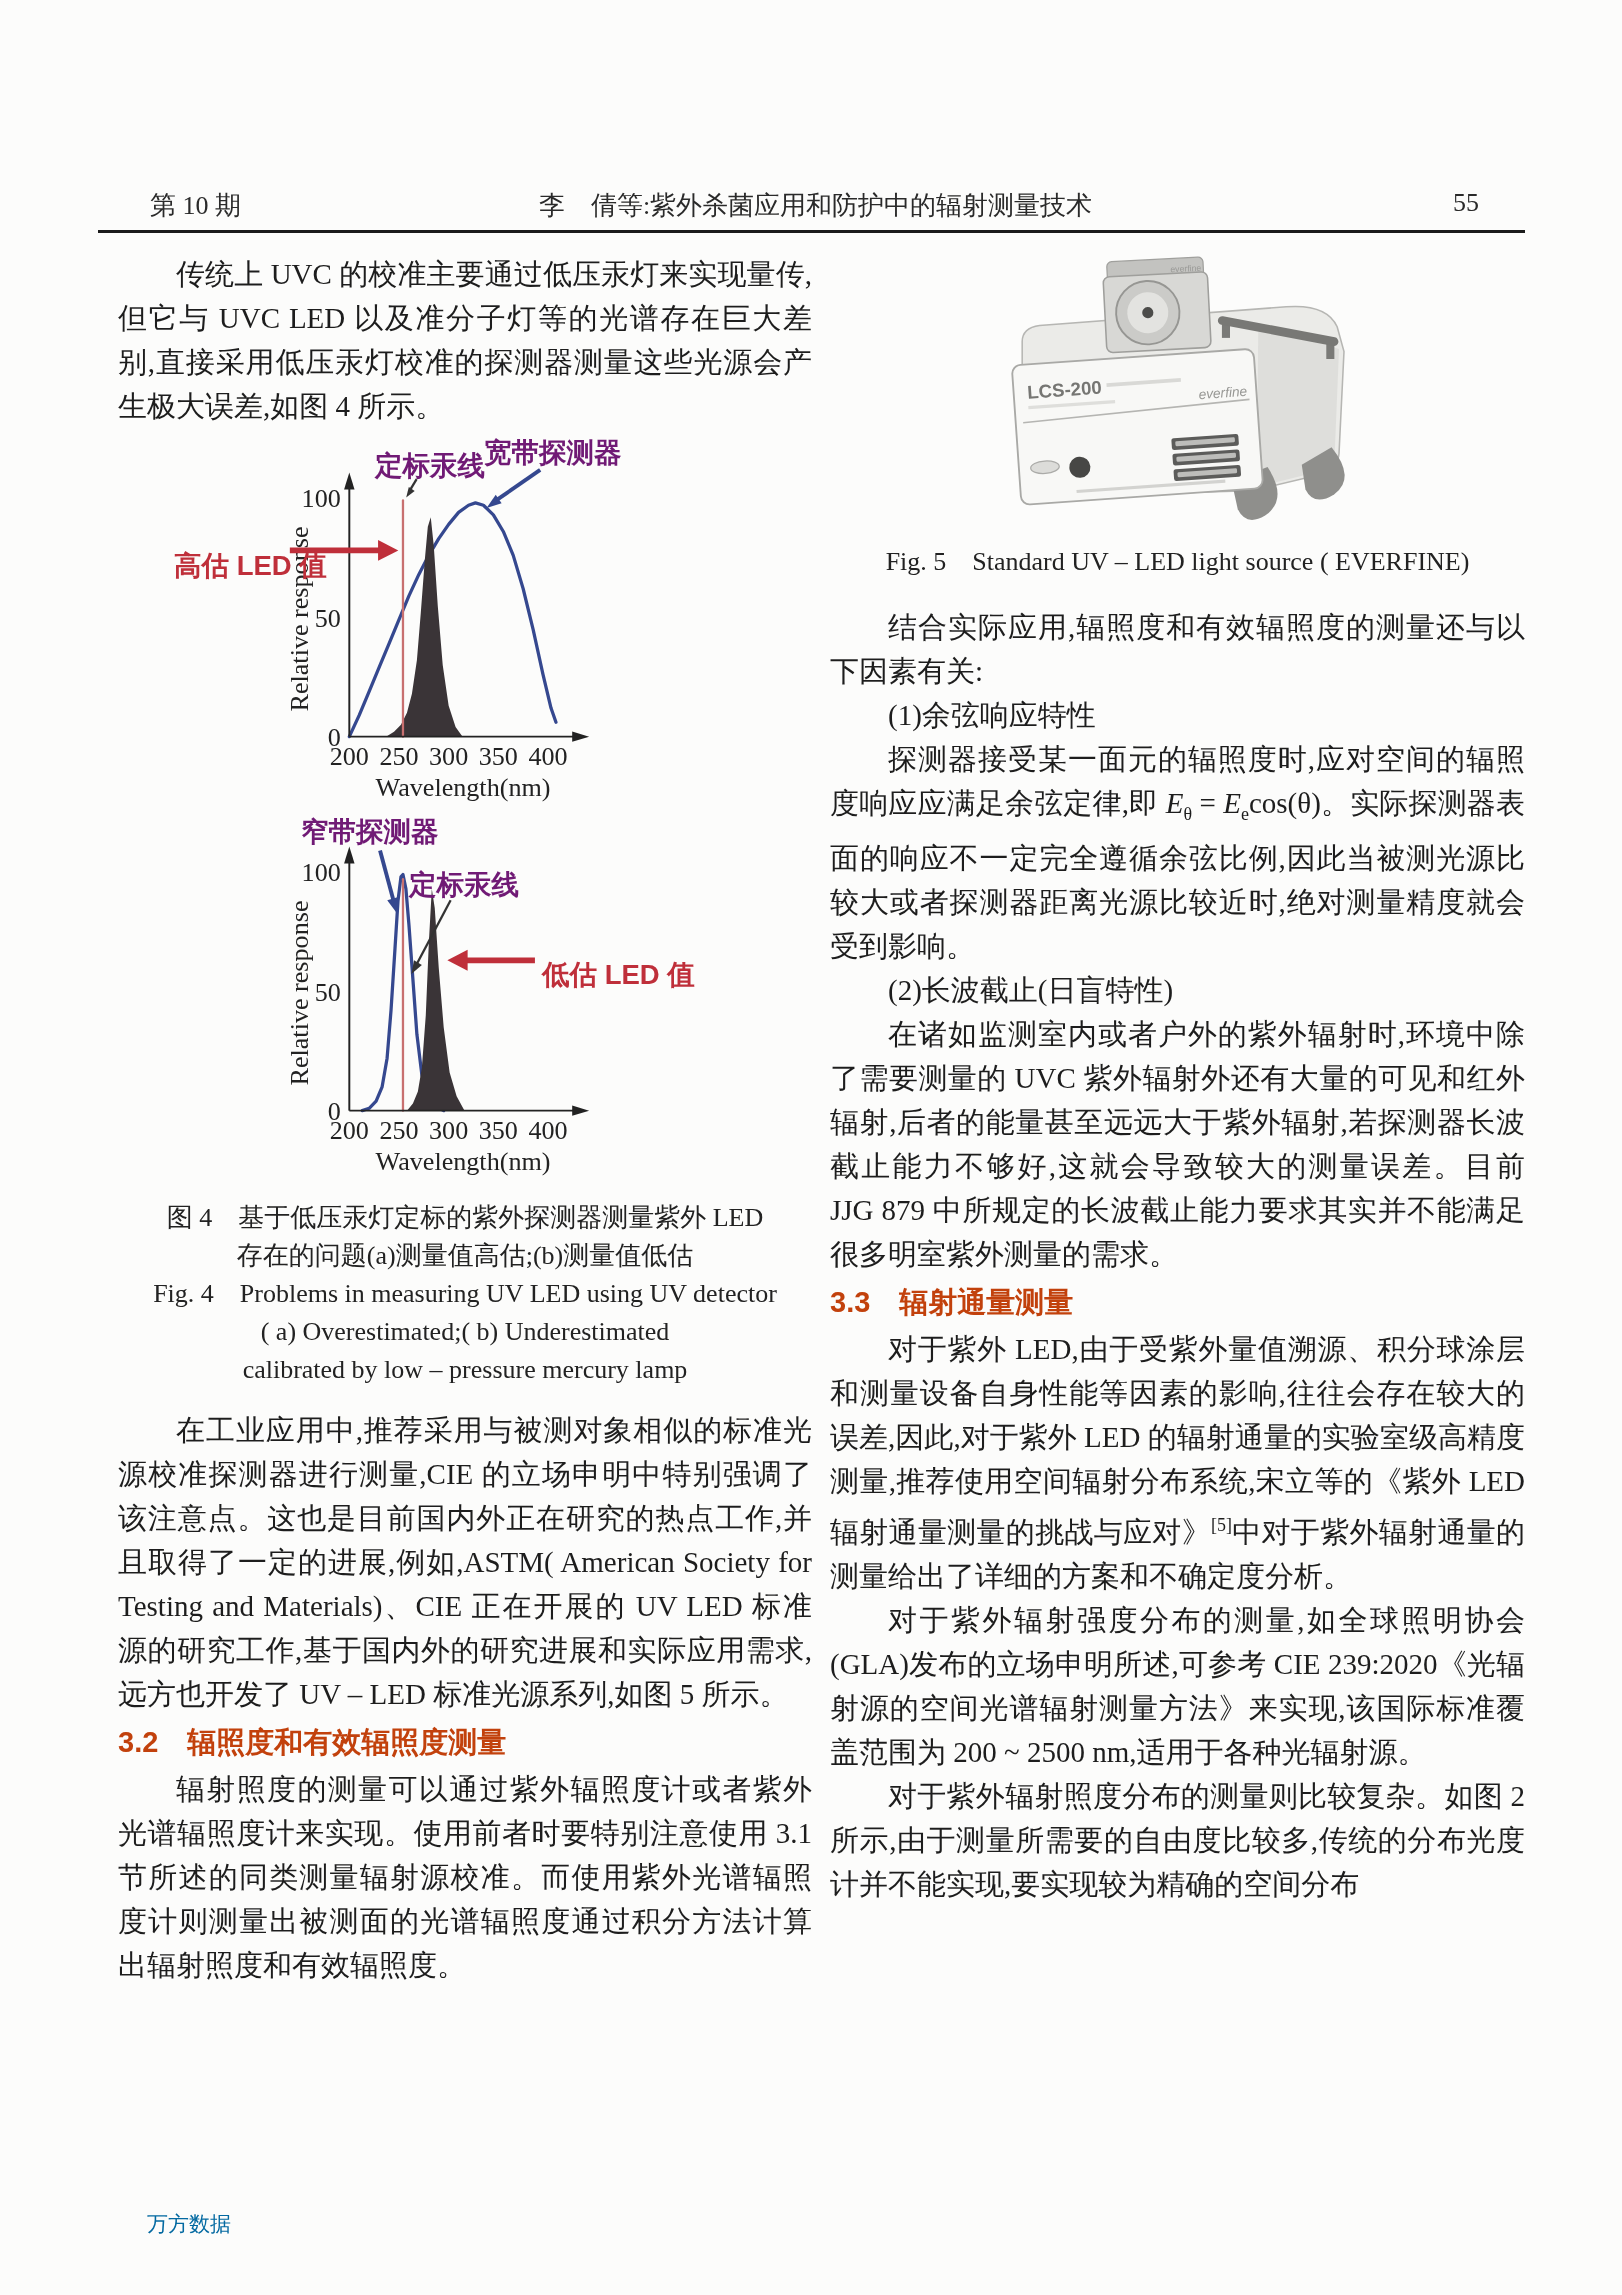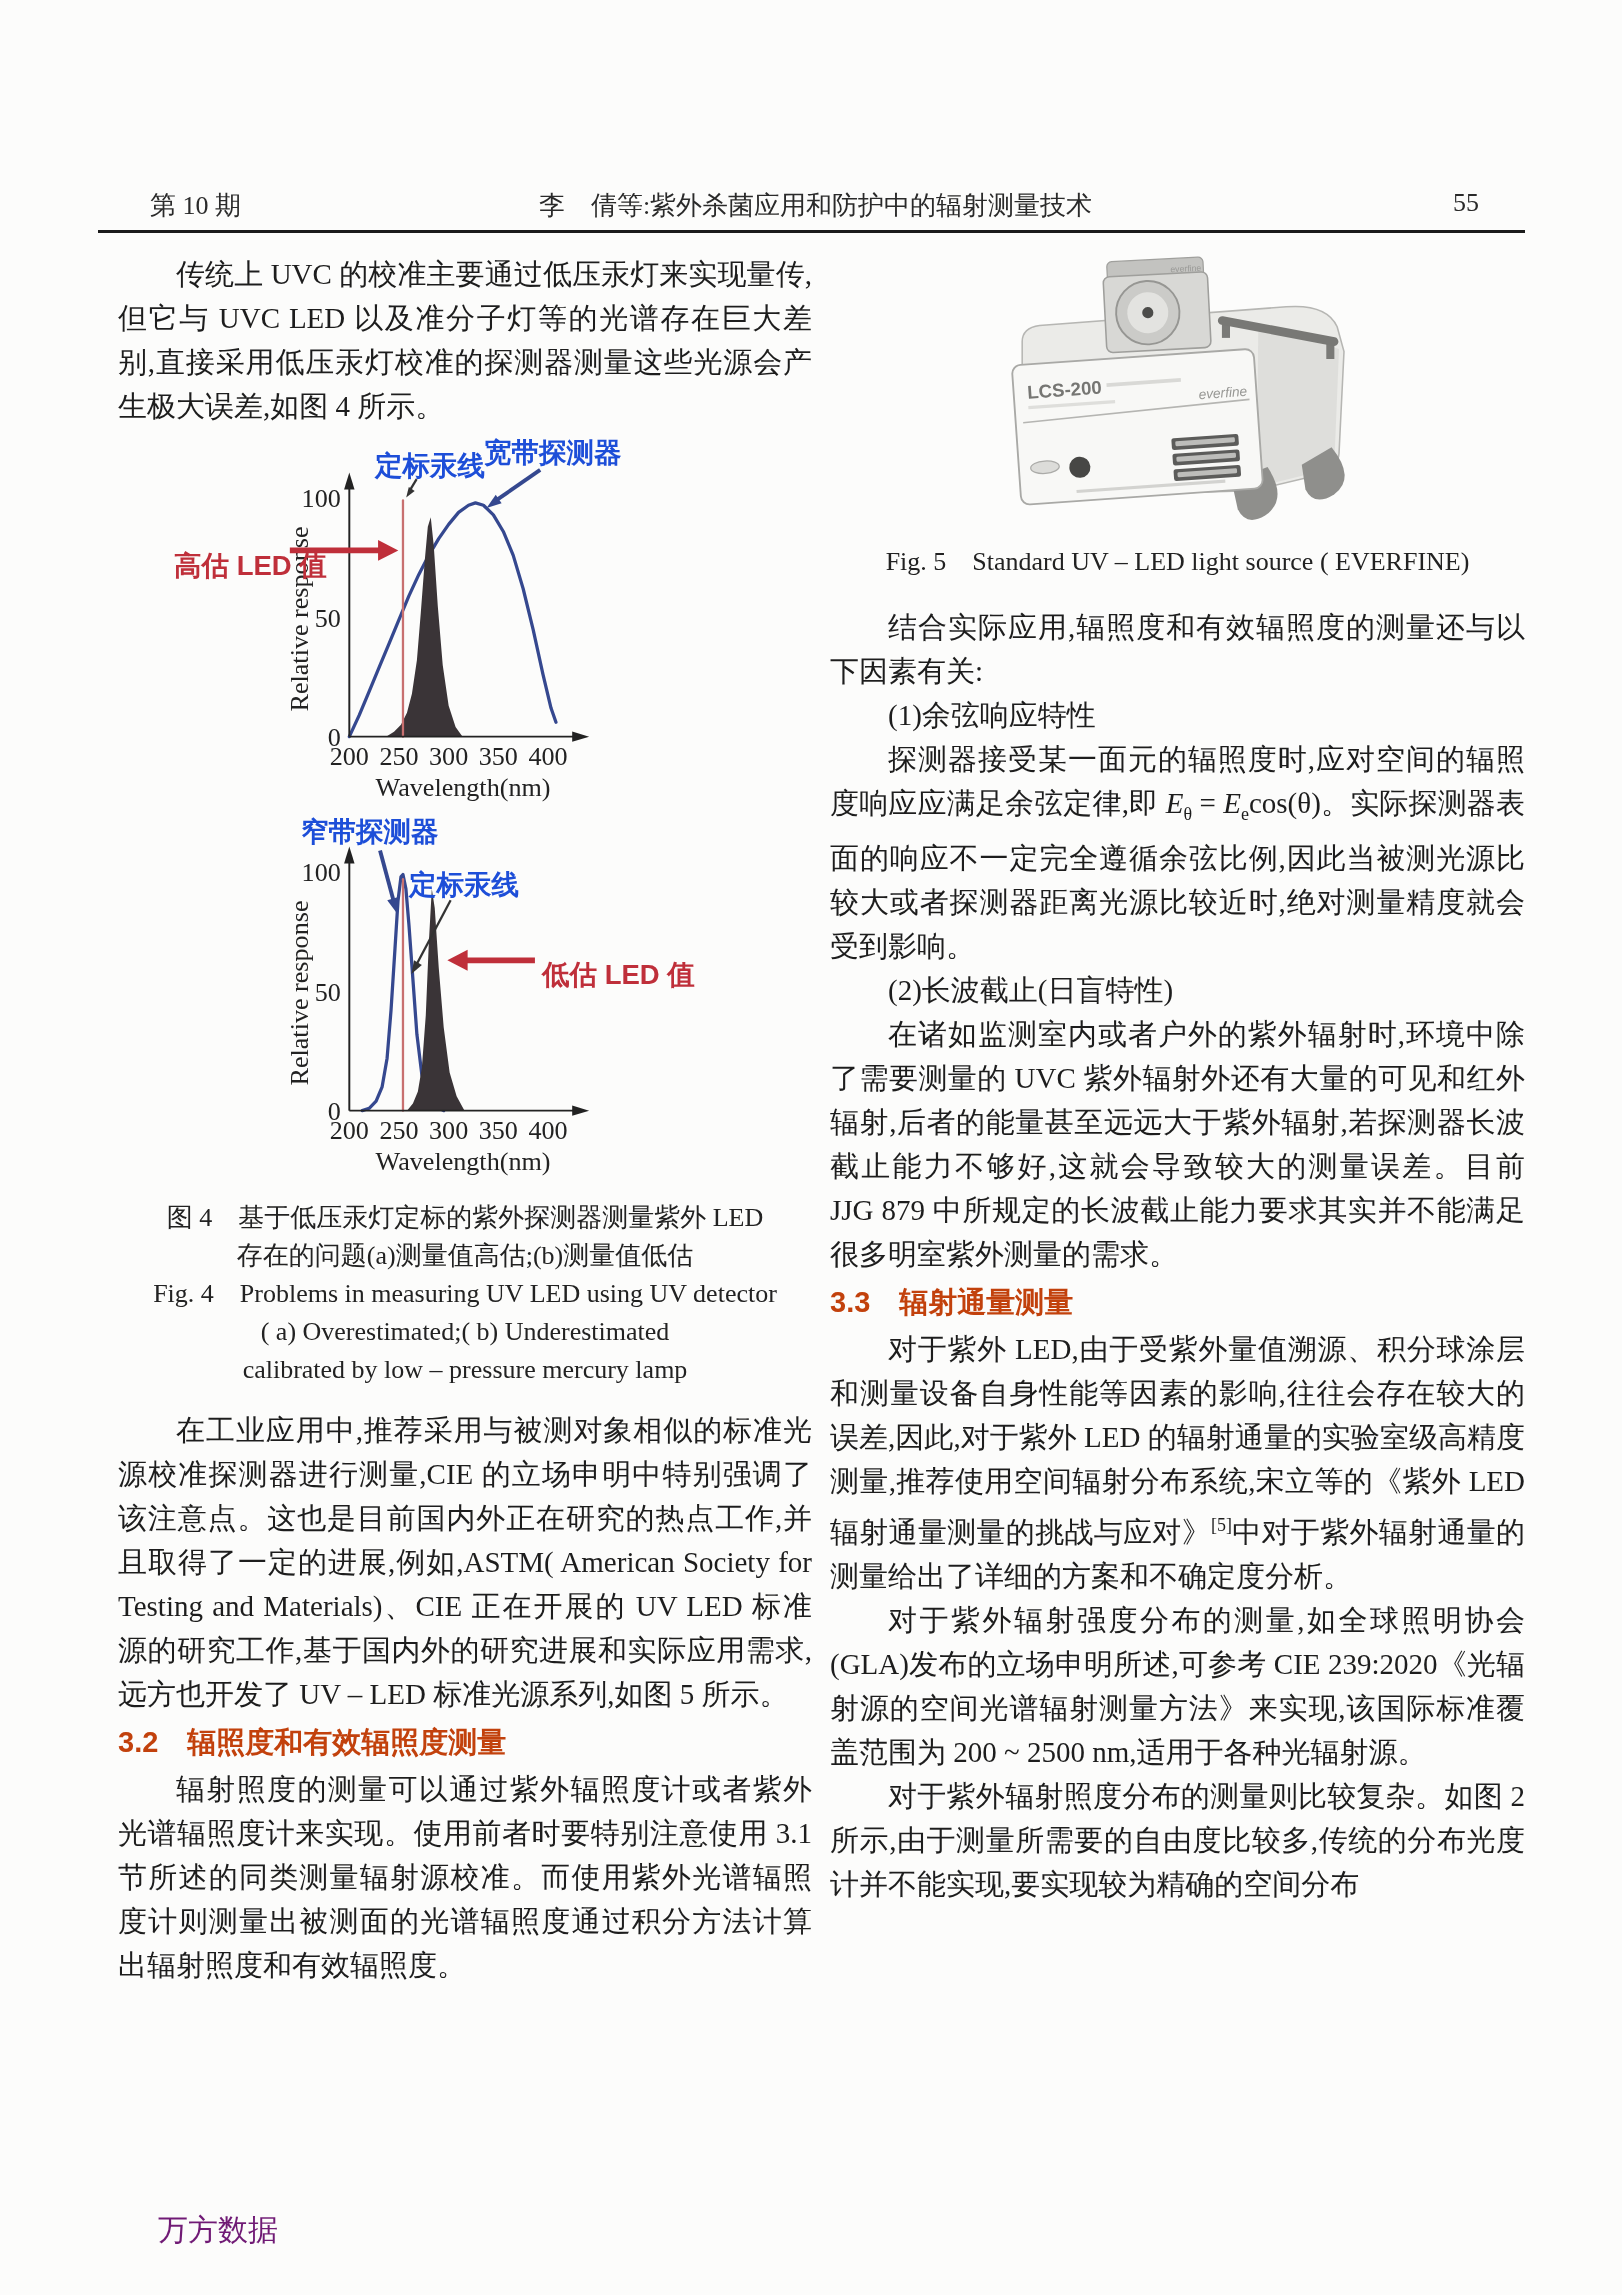--- a/index.html
+++ b/index.html
@@ -25,39 +25,39 @@
   p.indent{text-indent:2em;}
   h3.sec{margin:6.5px 0 3.9px 0;font-size:29px;line-height:41px;
          font-family:"Liberation Sans","DejaVu Sans",sans-serif;font-weight:700;color:#c2410c;}
   sub{font-size:0.62em;}
   sup{font-size:0.62em;}
   i.var{font-family:"Liberation Serif","DejaVu Serif",serif;}
   
   .chart{position:relative;width:694px;height:366px;margin:7.9px 0 0 0;}
   .chart svg{position:absolute;left:0;top:0;width:694px;height:366px;}
   .chart-lbl{position:absolute;font-family:"Liberation Sans","DejaVu Sans",sans-serif;
-             font-weight:700;font-size:27.5px;line-height:31px;color:#1d4ed8;white-space:nowrap;}
+             font-weight:700;font-size:27.5px;line-height:31px;color:#701a75;white-space:nowrap;}
   .chart-lbl.red{color:#bf2f3a;margin-top:16px;}
   .tick{font-size:40px;fill:#222;font-family:"Liberation Serif","DejaVu Serif",serif;}
   .xtick{text-anchor:middle;}
   .ytick{text-anchor:end;}
   .axlab{font-size:40px;fill:#222;font-family:"Liberation Serif","DejaVu Serif",serif;text-anchor:middle;}
   .caption{margin-top:23.6px;text-align:center;font-size:26px;line-height:38px;color:#222;}
   .caption div{white-space:nowrap;}
   
   .fig5{width:695px;text-align:center;}
   .fig5 svg{display:inline-block;}
   .fig5 .caption{margin-top:6.5px;line-height:41px;}
   .dev-model{font-family:"Liberation Sans","DejaVu Sans",sans-serif;font-weight:700;
              font-size:30px;fill:#767673;}
   .dev-brand{font-family:"Liberation Sans","DejaVu Sans",sans-serif;font-style:italic;
              font-size:22px;fill:#989895;text-anchor:end;}
   .dev-tiny{font-family:"Liberation Sans","DejaVu Sans",sans-serif;font-size:14px;fill:#9a9a97;}
   
-  .watermark{position:absolute;left:158px;top:2210px;font-size:30px;color:#701a75;}
+  .watermark{position:absolute;left:147px;top:2210px;font-size:21px;color:#0369a1;}
 </style>
 </head>
 <body>
 
 <div class="page">
 
   <div class="hdr">
     <span class="issue">第 10 期</span>
     <span class="title">李　倩等:紫外杀菌应用和防护中的辐射测量技术</span>
     <span class="pageno">55</span>

